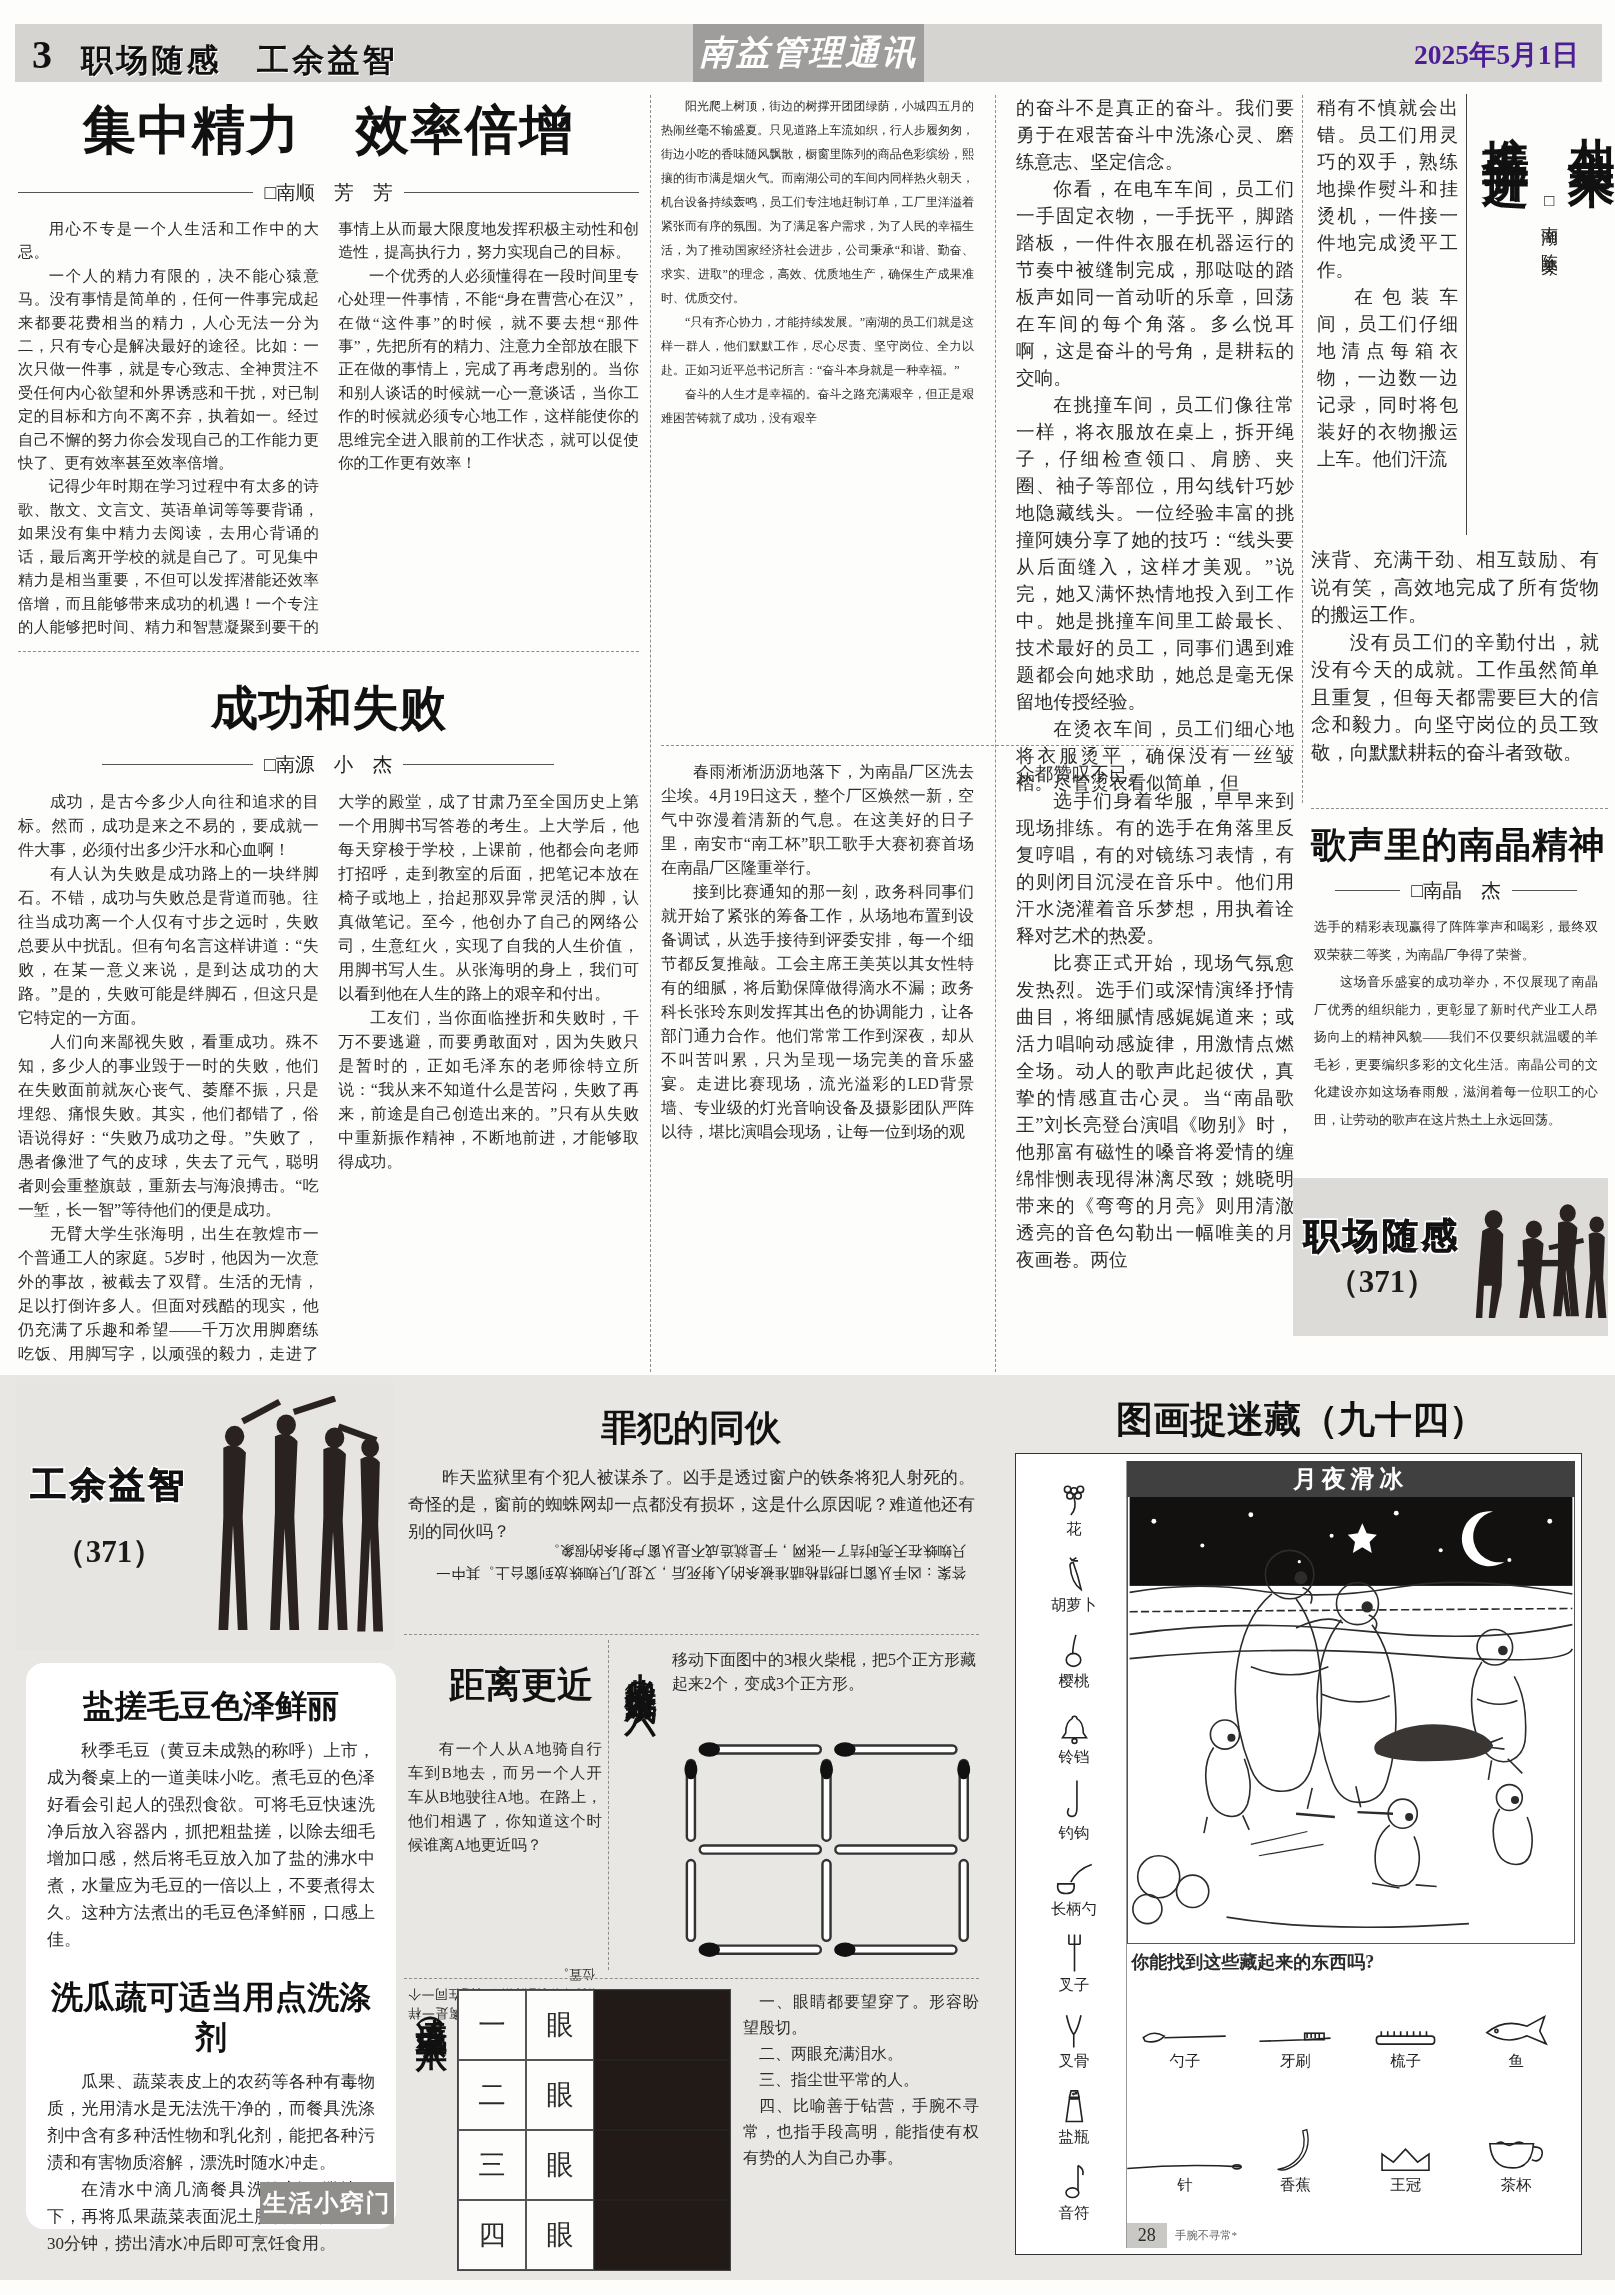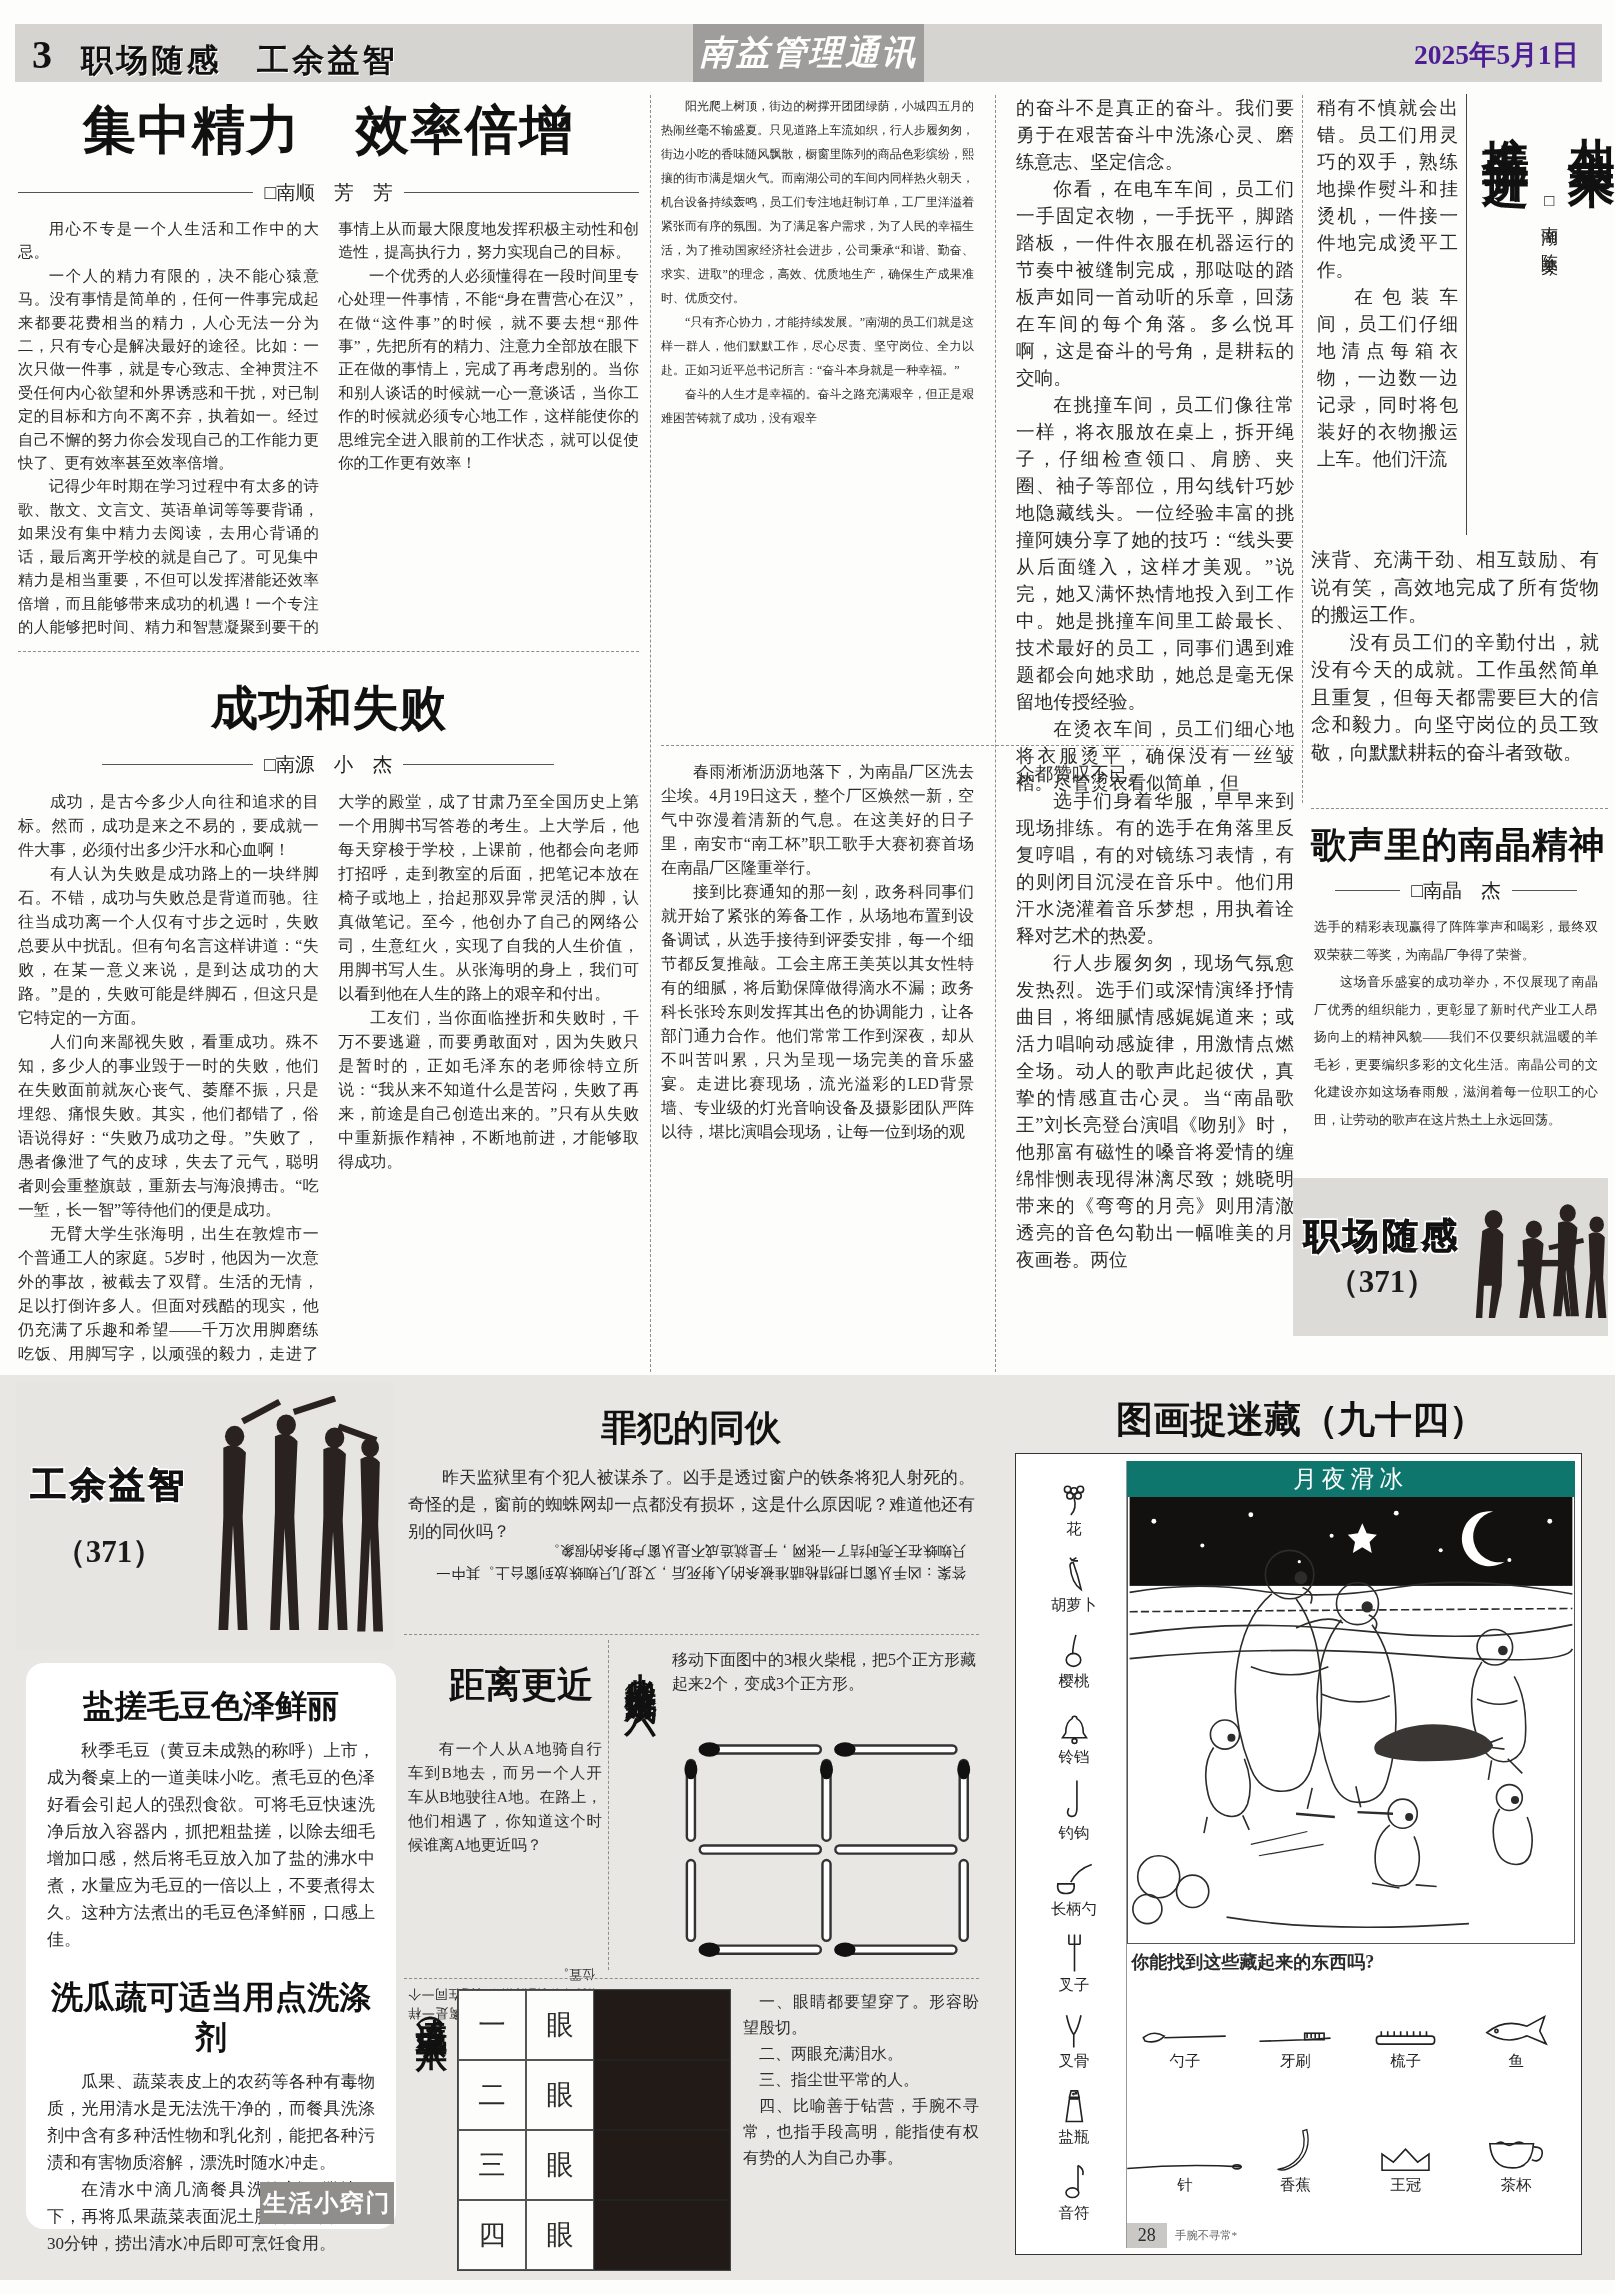--- a/index.html
+++ b/index.html
@@ -89,21 +89,21 @@
   .hp-title{left:1002px;top:1395px;width:598px;text-align:center;font-size:37px;font-weight:bold;color:#111;}
   .hp-box{left:1015px;top:1453px;width:567px;height:802px;background:#fff;border:1.6px solid #333;
       padding:6.5px;box-sizing:border-box;display:flex;}
   .hp-side{width:103px;border-right:0.8px solid #999;display:flex;flex-direction:column;
       align-items:center;padding-top:3.2px;}
   .hp-side .pz-item{height:76px;}
   .pz-item{display:flex;flex-direction:column;align-items:center;justify-content:flex-end;color:#222;}
   .pz-item svg{stroke:#222;fill:none;stroke-width:2;}
   .pz-item .pz-label{font-size:15.4px;margin-top:1.6px;}
   .hp-main{flex:1;display:flex;flex-direction:column;}
-  .hp-scenebar{height:36px;background:#0f766e;color:#fff;font-size:24px;font-weight:normal;
+  .hp-scenebar{height:36px;background:#404040;color:#fff;font-size:24px;font-weight:bold;
       display:flex;align-items:center;justify-content:center;letter-spacing:4.8px;}
   .hp-scene{height:446px;border:0.8px solid #555;border-top:none;}
   .hp-prompt{font-size:18px;font-weight:bold;margin:6.5px 0 1.6px 4.8px;}
   .hp-bottom{flex:1;display:flex;flex-wrap:wrap;align-items:center;justify-content:space-around;padding:0 3.2px;}
   .hp-bottom .pz-item{width:97px;height:69px;}
   .hp-foot{display:flex;align-items:center;gap:8px;}
   .hp-pageno{background:#c9c8c5;font-size:18px;padding:1.6px 11.3px;}
   .hp-caption{font-size:11.3px;color:#666;}
 </style>
 </head>
@@ -177,21 +177,21 @@
 
 <div class="abs dashh" style="left:661px;top:745px;width:633px;"></div>
 <div class="abs dashh" style="left:1311px;top:808px;width:297px;"></div>
 <div class="abs a4-c1">
     <p class="art">春雨淅淅沥沥地落下，为南晶厂区洗去尘埃。4月19日这天，整个厂区焕然一新，空气中弥漫着清新的气息。在这美好的日子里，南安市“南工杯”职工歌手大赛初赛首场在南晶厂区隆重举行。</p>
     <p class="art">接到比赛通知的那一刻，政务科同事们就开始了紧张的筹备工作，从场地布置到设备调试，从选手接待到评委安排，每一个细节都反复推敲。工会主席王美英以其女性特有的细腻，将后勤保障做得滴水不漏；政务科长张玲东则发挥其出色的协调能力，让各部门通力合作。他们常常工作到深夜，却从不叫苦叫累，只为呈现一场完美的音乐盛宴。走进比赛现场，流光溢彩的LED背景墙、专业级的灯光音响设备及摄影团队严阵以待，堪比演唱会现场，让每一位到场的观</p>
   </div>
 <div class="abs a4-c2">
     <p class="art ni">众都赞叹不已。</p>
     <p class="art">选手们身着华服，早早来到现场排练。有的选手在角落里反复哼唱，有的对镜练习表情，有的则闭目沉浸在音乐中。他们用汗水浇灌着音乐梦想，用执着诠释对艺术的热爱。</p>
-    <p class="art">行人步履匆匆，现场气氛愈发热烈。选手们或深情演绎抒情曲目，将细腻情感娓娓道来；或活力唱响动感旋律，用激情点燃全场。动人的歌声此起彼伏，真挚的情感直击心灵。当“南晶歌王”刘长亮登台演唱《吻别》时，他那富有磁性的嗓音将爱情的缠绵悱恻表现得淋漓尽致；姚晓明带来的《弯弯的月亮》则用清澈透亮的音色勾勒出一幅唯美的月夜画卷。两位</p>
+    <p class="art">比赛正式开始，现场气氛愈发热烈。选手们或深情演绎抒情曲目，将细腻情感娓娓道来；或活力唱响动感旋律，用激情点燃全场。动人的歌声此起彼伏，真挚的情感直击心灵。当“南晶歌王”刘长亮登台演唱《吻别》时，他那富有磁性的嗓音将爱情的缠绵悱恻表现得淋漓尽致；姚晓明带来的《弯弯的月亮》则用清澈透亮的音色勾勒出一幅唯美的月夜画卷。两位</p>
   </div>
 <div class="abs a4-title">歌声里的南晶精神</div>
 <div class="abs a4-by a4-byline">
   <span class="byrule"></span>
   <span>□南晶　杰</span>
   <span class="byrule"></span>
 </div>
 <div class="abs a4-c3">
     <p class="art ni">选手的精彩表现赢得了阵阵掌声和喝彩，最终双双荣获二等奖，为南晶厂争得了荣誉。</p>
     <p class="art">这场音乐盛宴的成功举办，不仅展现了南晶厂优秀的组织能力，更彰显了新时代产业工人昂扬向上的精神风貌——我们不仅要织就温暖的羊毛衫，更要编织多彩的文化生活。南晶公司的文化建设亦如这场春雨般，滋润着每一位职工的心田，让劳动的歌声在这片热土上永远回荡。</p>

